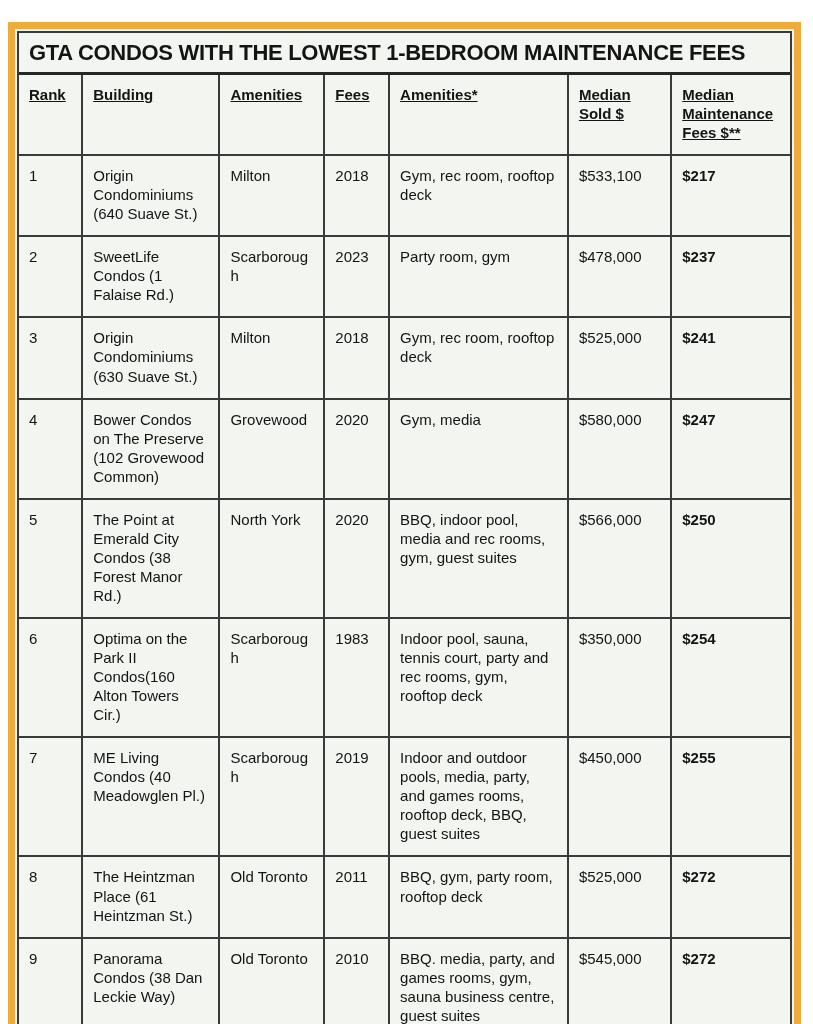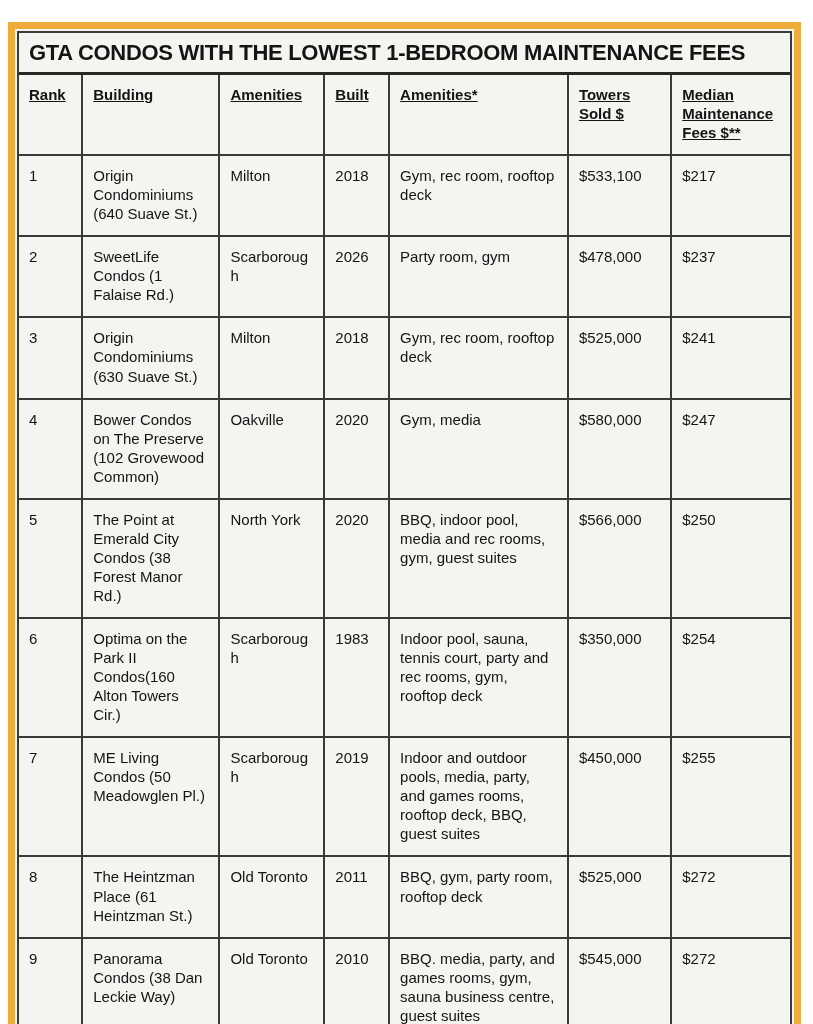--- a/index.html
+++ b/index.html
@@ -51,21 +51,21 @@
   }
   .condo-table th{
     font-weight:bold;
     height:70px;
   }
   
   .condo-table tr > *:first-child{border-left:none;}
   .condo-table tr > *:last-child{border-right:none;}
   .condo-table thead tr:first-child > *{border-top:none;text-decoration:underline;}
   .condo-table tr:last-child > *{border-bottom:none;}
-  .condo-table td.cell-fees{font-weight:normal;}
+  .condo-table td.cell-fees{font-weight:bold;}
 </style>
 </head>
 <body>
 
 <div class="chart-frame">
   <div class="chart-panel">
     <div class="chart-title">GTA CONDOS WITH THE LOWEST 1-BEDROOM MAINTENANCE FEES</div>
     <table class="condo-table">
       <colgroup>
           <col style="width: 8.2%;">
@@ -74,58 +74,58 @@
           <col style="width: 8.4%;">
           <col style="width: 23.2%;">
           <col style="width: 13.4%;">
           <col style="width: 15.4%;">
         </colgroup>
       <thead>
         <tr>
             <th>Rank</th>
             <th>Building</th>
             <th>Amenities</th>
-            <th>Built</th>
+            <th>Fees</th>
             <th>Amenities*</th>
-            <th>Towers Sold $</th>
+            <th>Median Sold $</th>
             <th>Median Maintenance Fees $**</th>
           </tr>
       </thead>
       <tbody>
           <tr>
             <td class="cell-rank">1</td>
             <td class="cell-building">Origin Condominiums (640 Suave St.)</td>
             <td class="cell-location">Milton</td>
             <td class="cell-built">2018</td>
             <td class="cell-amenities">Gym, rec room, rooftop deck</td>
             <td class="cell-sold">$533,100</td>
             <td class="cell-fees">$217</td>
           </tr>
           <tr>
             <td class="cell-rank">2</td>
             <td class="cell-building">SweetLife Condos (1 Falaise Rd.)</td>
             <td class="cell-location">Scarborough</td>
-            <td class="cell-built">2026</td>
+            <td class="cell-built">2023</td>
             <td class="cell-amenities">Party room, gym</td>
             <td class="cell-sold">$478,000</td>
             <td class="cell-fees">$237</td>
           </tr>
           <tr>
             <td class="cell-rank">3</td>
             <td class="cell-building">Origin Condominiums (630 Suave St.)</td>
             <td class="cell-location">Milton</td>
             <td class="cell-built">2018</td>
             <td class="cell-amenities">Gym, rec room, rooftop deck</td>
             <td class="cell-sold">$525,000</td>
             <td class="cell-fees">$241</td>
           </tr>
           <tr>
             <td class="cell-rank">4</td>
             <td class="cell-building">Bower Condos on The Preserve (102 Grovewood Common)</td>
-            <td class="cell-location">Oakville</td>
+            <td class="cell-location">Grovewood</td>
             <td class="cell-built">2020</td>
             <td class="cell-amenities">Gym, media</td>
             <td class="cell-sold">$580,000</td>
             <td class="cell-fees">$247</td>
           </tr>
           <tr>
             <td class="cell-rank">5</td>
             <td class="cell-building">The Point at Emerald City Condos (38 Forest Manor Rd.)</td>
             <td class="cell-location">North York</td>
             <td class="cell-built">2020</td>
@@ -137,21 +137,21 @@
             <td class="cell-rank">6</td>
             <td class="cell-building">Optima on the Park II Condos(160 Alton Towers Cir.)</td>
             <td class="cell-location">Scarborough</td>
             <td class="cell-built">1983</td>
             <td class="cell-amenities">Indoor pool, sauna, tennis court, party and rec rooms, gym, rooftop deck</td>
             <td class="cell-sold">$350,000</td>
             <td class="cell-fees">$254</td>
           </tr>
           <tr>
             <td class="cell-rank">7</td>
-            <td class="cell-building">ME Living Condos (50 Meadowglen Pl.)</td>
+            <td class="cell-building">ME Living Condos (40 Meadowglen Pl.)</td>
             <td class="cell-location">Scarborough</td>
             <td class="cell-built">2019</td>
             <td class="cell-amenities">Indoor and outdoor pools, media, party, and games rooms, rooftop deck, BBQ, guest suites</td>
             <td class="cell-sold">$450,000</td>
             <td class="cell-fees">$255</td>
           </tr>
           <tr>
             <td class="cell-rank">8</td>
             <td class="cell-building">The Heintzman Place (61 Heintzman St.)</td>
             <td class="cell-location">Old Toronto</td>

